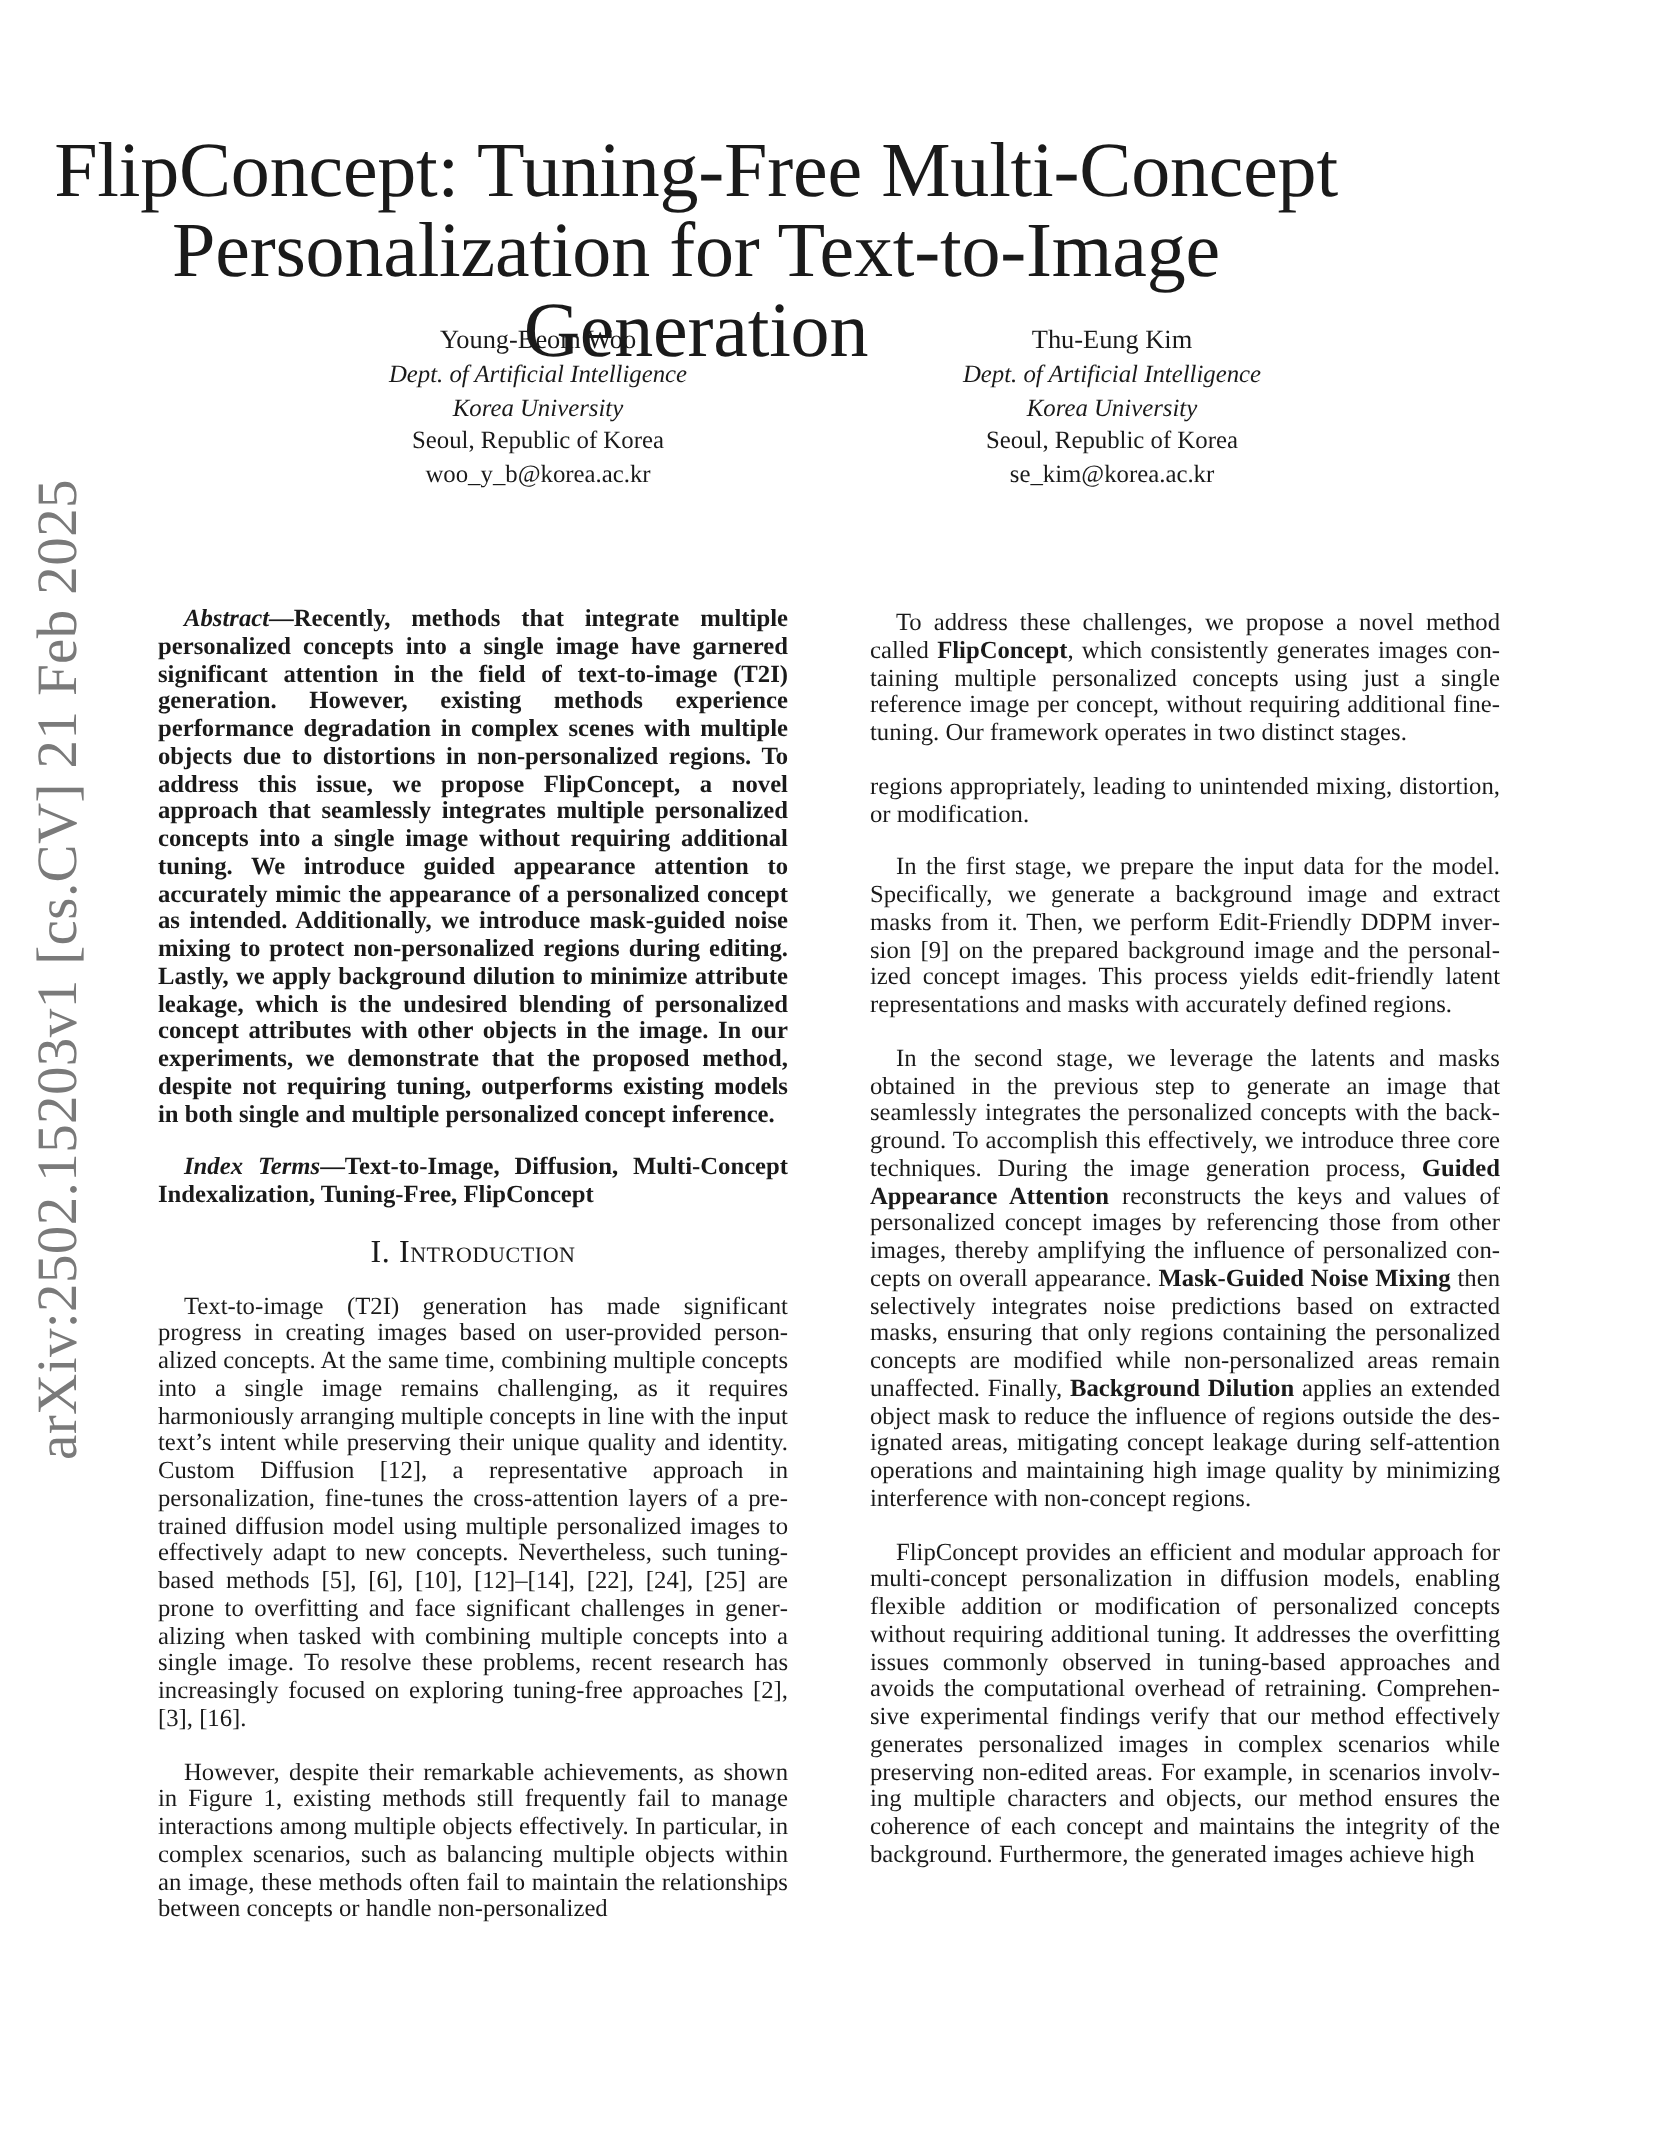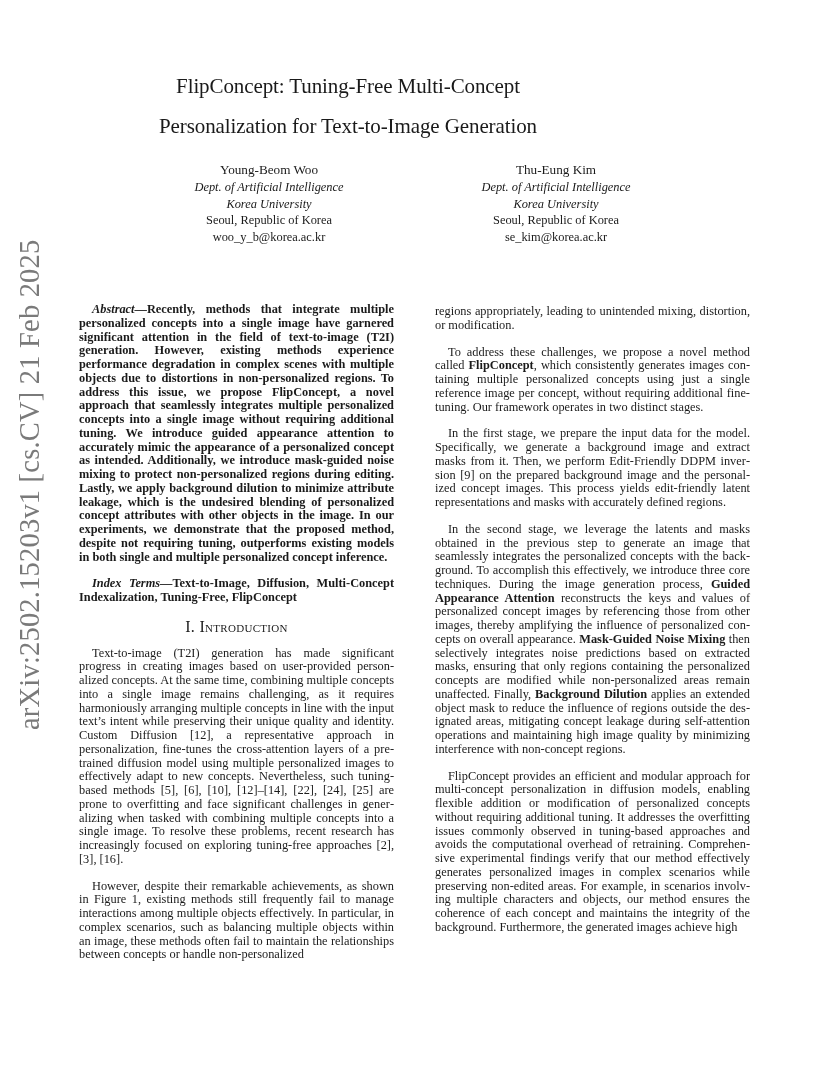--- a/index.html
+++ b/index.html
@@ -3,21 +3,21 @@
 <meta charset="utf-8">
 <style>
   html, body { margin: 0; padding: 0; background: #ffffff; }
   body {
     width: 828px; height: 1072px; position: relative; overflow: hidden;
     font-family: "Liberation Serif", "DejaVu Serif", serif;
     color: #1a1a1a;
   }
   .title {
     position: absolute; top: 66px; left: 0; width: 696px;
-    text-align: center; font-size: 21px; line-height: 40px;
+    text-align: center; font-size: 39px; line-height: 40px;
     font-weight: normal; margin: 0; letter-spacing: -0.1px;
   }
   .authors {
     position: absolute; top: 162px; left: 0; width: 828px;
   }
   .author {
     position: absolute; top: 0; width: 300px; text-align: center;
     font-size: 12.4px; line-height: 16.8px;
   }
   .author.a1 { left: 119px; }
@@ -78,18 +78,18 @@
 
 <div class="col left">
   <p class="abstract"><span class="label">Abstract</span><span>—</span><span>Recently, methods that integrate multiple person­alized concepts into a single image have garnered significant attention in the field of text-to-image (T2I) generation. How­ever, existing methods experience performance degradation in complex scenes with multiple objects due to distortions in non-personalized regions. To address this issue, we propose FlipConcept, a novel approach that seamlessly integrates multiple personalized concepts into a single image without requiring additional tuning. We introduce guided appearance attention to accurately mimic the appearance of a personalized concept as intended. Additionally, we introduce mask-guided noise mixing to protect non-personalized regions during editing. Lastly, we apply background dilution to minimize attribute leakage, which is the undesired blending of personalized concept attributes with other objects in the image. In our experiments, we demonstrate that the proposed method, despite not requiring tuning, outperforms existing models in both single and multiple personalized concept inference.</span></p>
   <p class="index"><span class="label">Index Terms</span><span>—</span><span>Text-to-Image, Diffusion, Multi-Concept Index­alization, Tuning-Free, FlipConcept</span></p>
   <p class="section-heading"><span>I.</span> <span>Introduction</span></p>
   <p>Text-to-image (T2I) generation has made significant progress in creating images based on user-provided person­alized concepts. At the same time, combining multiple con­cepts into a single image remains challenging, as it requires harmoniously arranging multiple concepts in line with the input text’s intent while preserving their unique quality and identity. Custom Diffusion [12], a representative approach in personalization, fine-tunes the cross-attention layers of a pre­trained diffusion model using multiple personalized images to effectively adapt to new concepts. Nevertheless, such tuning-based methods [5], [6], [10], [12]–[14], [22], [24], [25] are prone to overfitting and face significant challenges in gener­alizing when tasked with combining multiple concepts into a single image. To resolve these problems, recent research has increasingly focused on exploring tuning-free approaches [2], [3], [16].</p>
   <p>However, despite their remarkable achievements, as shown in Figure 1, existing methods still frequently fail to manage interactions among multiple objects effectively. In particular, in complex scenarios, such as balancing multiple objects within an image, these methods often fail to maintain the relationships between concepts or handle non-personalized</p>
 </div>
 
 <div class="col right">
+  <p><span>To address these challenges, we propose a novel method called </span><span class="b">FlipConcept</span><span>, which consistently generates images con­taining multiple personalized concepts using just a single reference image per concept, without requiring additional fine-tuning. Our framework operates in two distinct stages.</span></p>
   <p style="text-indent:0">regions appropriately, leading to unintended mixing, distortion, or modification.</p>
-  <p><span>To address these challenges, we propose a novel method called </span><span class="b">FlipConcept</span><span>, which consistently generates images con­taining multiple personalized concepts using just a single reference image per concept, without requiring additional fine-tuning. Our framework operates in two distinct stages.</span></p>
   <p>In the first stage, we prepare the input data for the model. Specifically, we generate a background image and extract masks from it. Then, we perform Edit-Friendly DDPM inver­sion [9] on the prepared background image and the personal­ized concept images. This process yields edit-friendly latent representations and masks with accurately defined regions.</p>
   <p><span>In the second stage, we leverage the latents and masks obtained in the previous step to generate an image that seamlessly integrates the personalized concepts with the back­ground. To accomplish this effectively, we introduce three core techniques. During the image generation process, </span><span class="b">Guided Appearance Attention</span><span> reconstructs the keys and values of personalized concept images by referencing those from other images, thereby amplifying the influence of personalized con­cepts on overall appearance. </span><span class="b">Mask-Guided Noise Mixing</span><span> then selectively integrates noise predictions based on extracted masks, ensuring that only regions containing the personalized concepts are modified while non-personalized areas remain unaffected. Finally, </span><span class="b">Background Dilution</span><span> applies an extended object mask to reduce the influence of regions outside the des­ignated areas, mitigating concept leakage during self-attention operations and maintaining high image quality by minimizing interference with non-concept regions.</span></p>
   <p>FlipConcept provides an efficient and modular approach for multi-concept personalization in diffusion models, enabling flexible addition or modification of personalized concepts without requiring additional tuning. It addresses the overfitting issues commonly observed in tuning-based approaches and avoids the computational overhead of retraining. Comprehen­sive experimental findings verify that our method effectively generates personalized images in complex scenarios while preserving non-edited areas. For example, in scenarios involv­ing multiple characters and objects, our method ensures the coherence of each concept and maintains the integrity of the background. Furthermore, the generated images achieve high</p>
 </div>
 
 </body></html>

